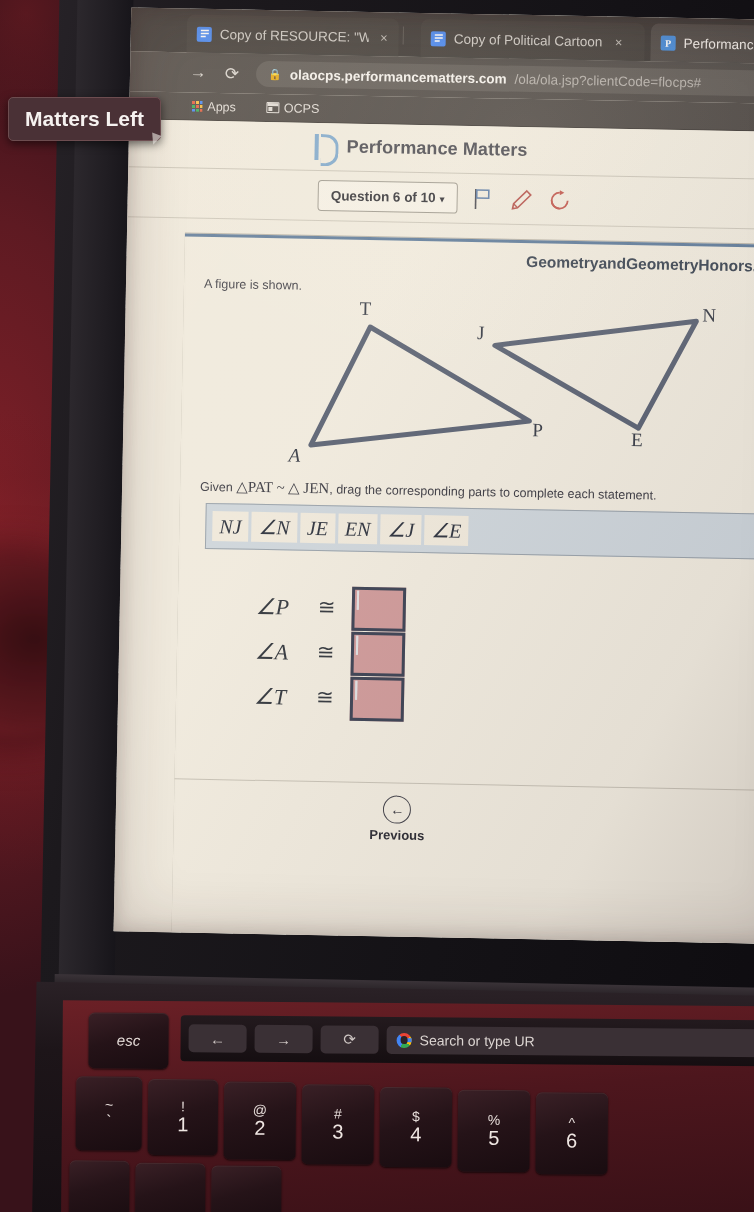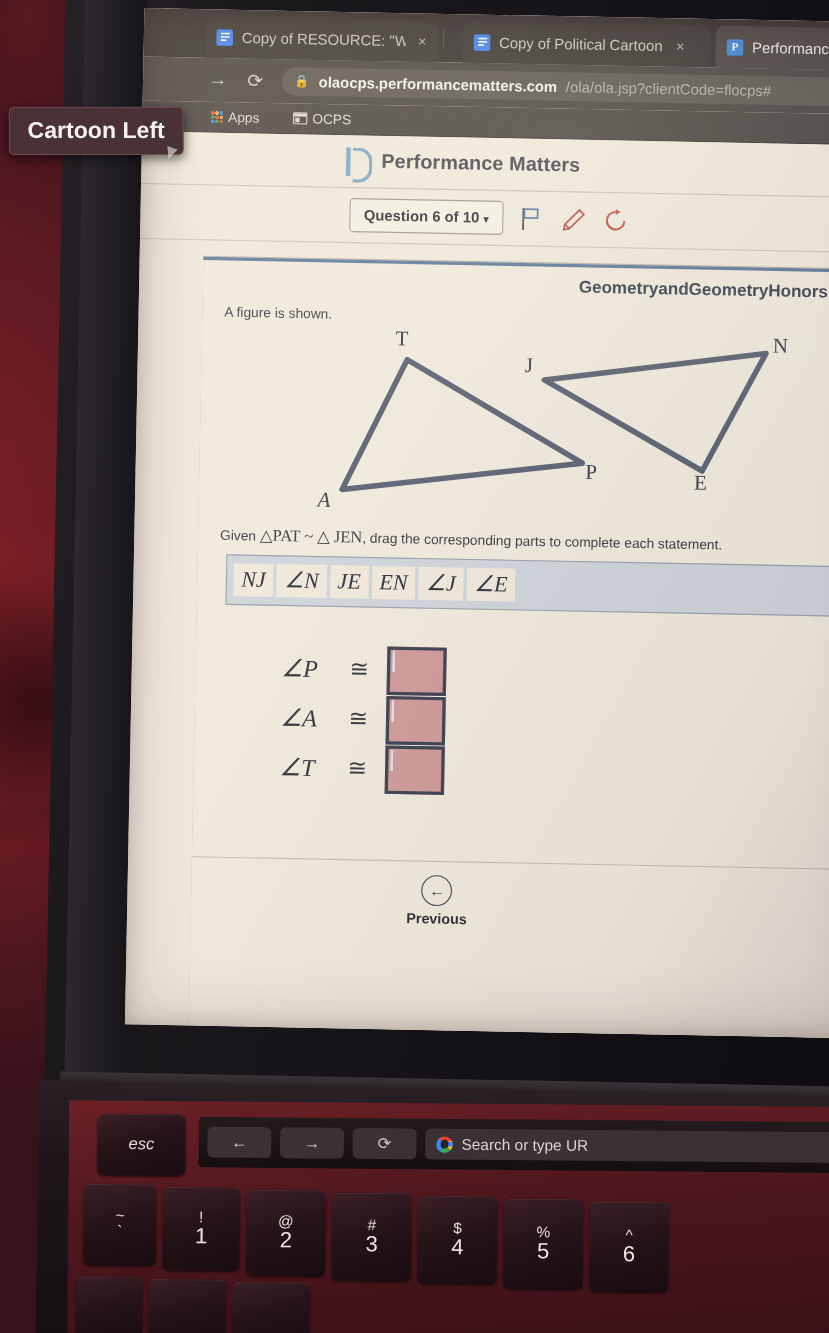--- a/index.html
+++ b/index.html
@@ -518,15 +518,15 @@
       <span class="num">6</span>
     </div>
 
     <div class="key" style="left:8px;top:160px;width:60px;height:60px;"></div>
     <div class="key" style="left:74px;top:162px;width:70px;height:60px;"></div>
     <div class="key" style="left:150px;top:164px;width:70px;height:60px;"></div>
   </div>
 </div>
 
 <div id="rotate-left">
-  <span>Cartoon Left</span>
+  <span>Matters Left</span>
 </div>
 <div id="cursor"></div>
 
 </body></html>

